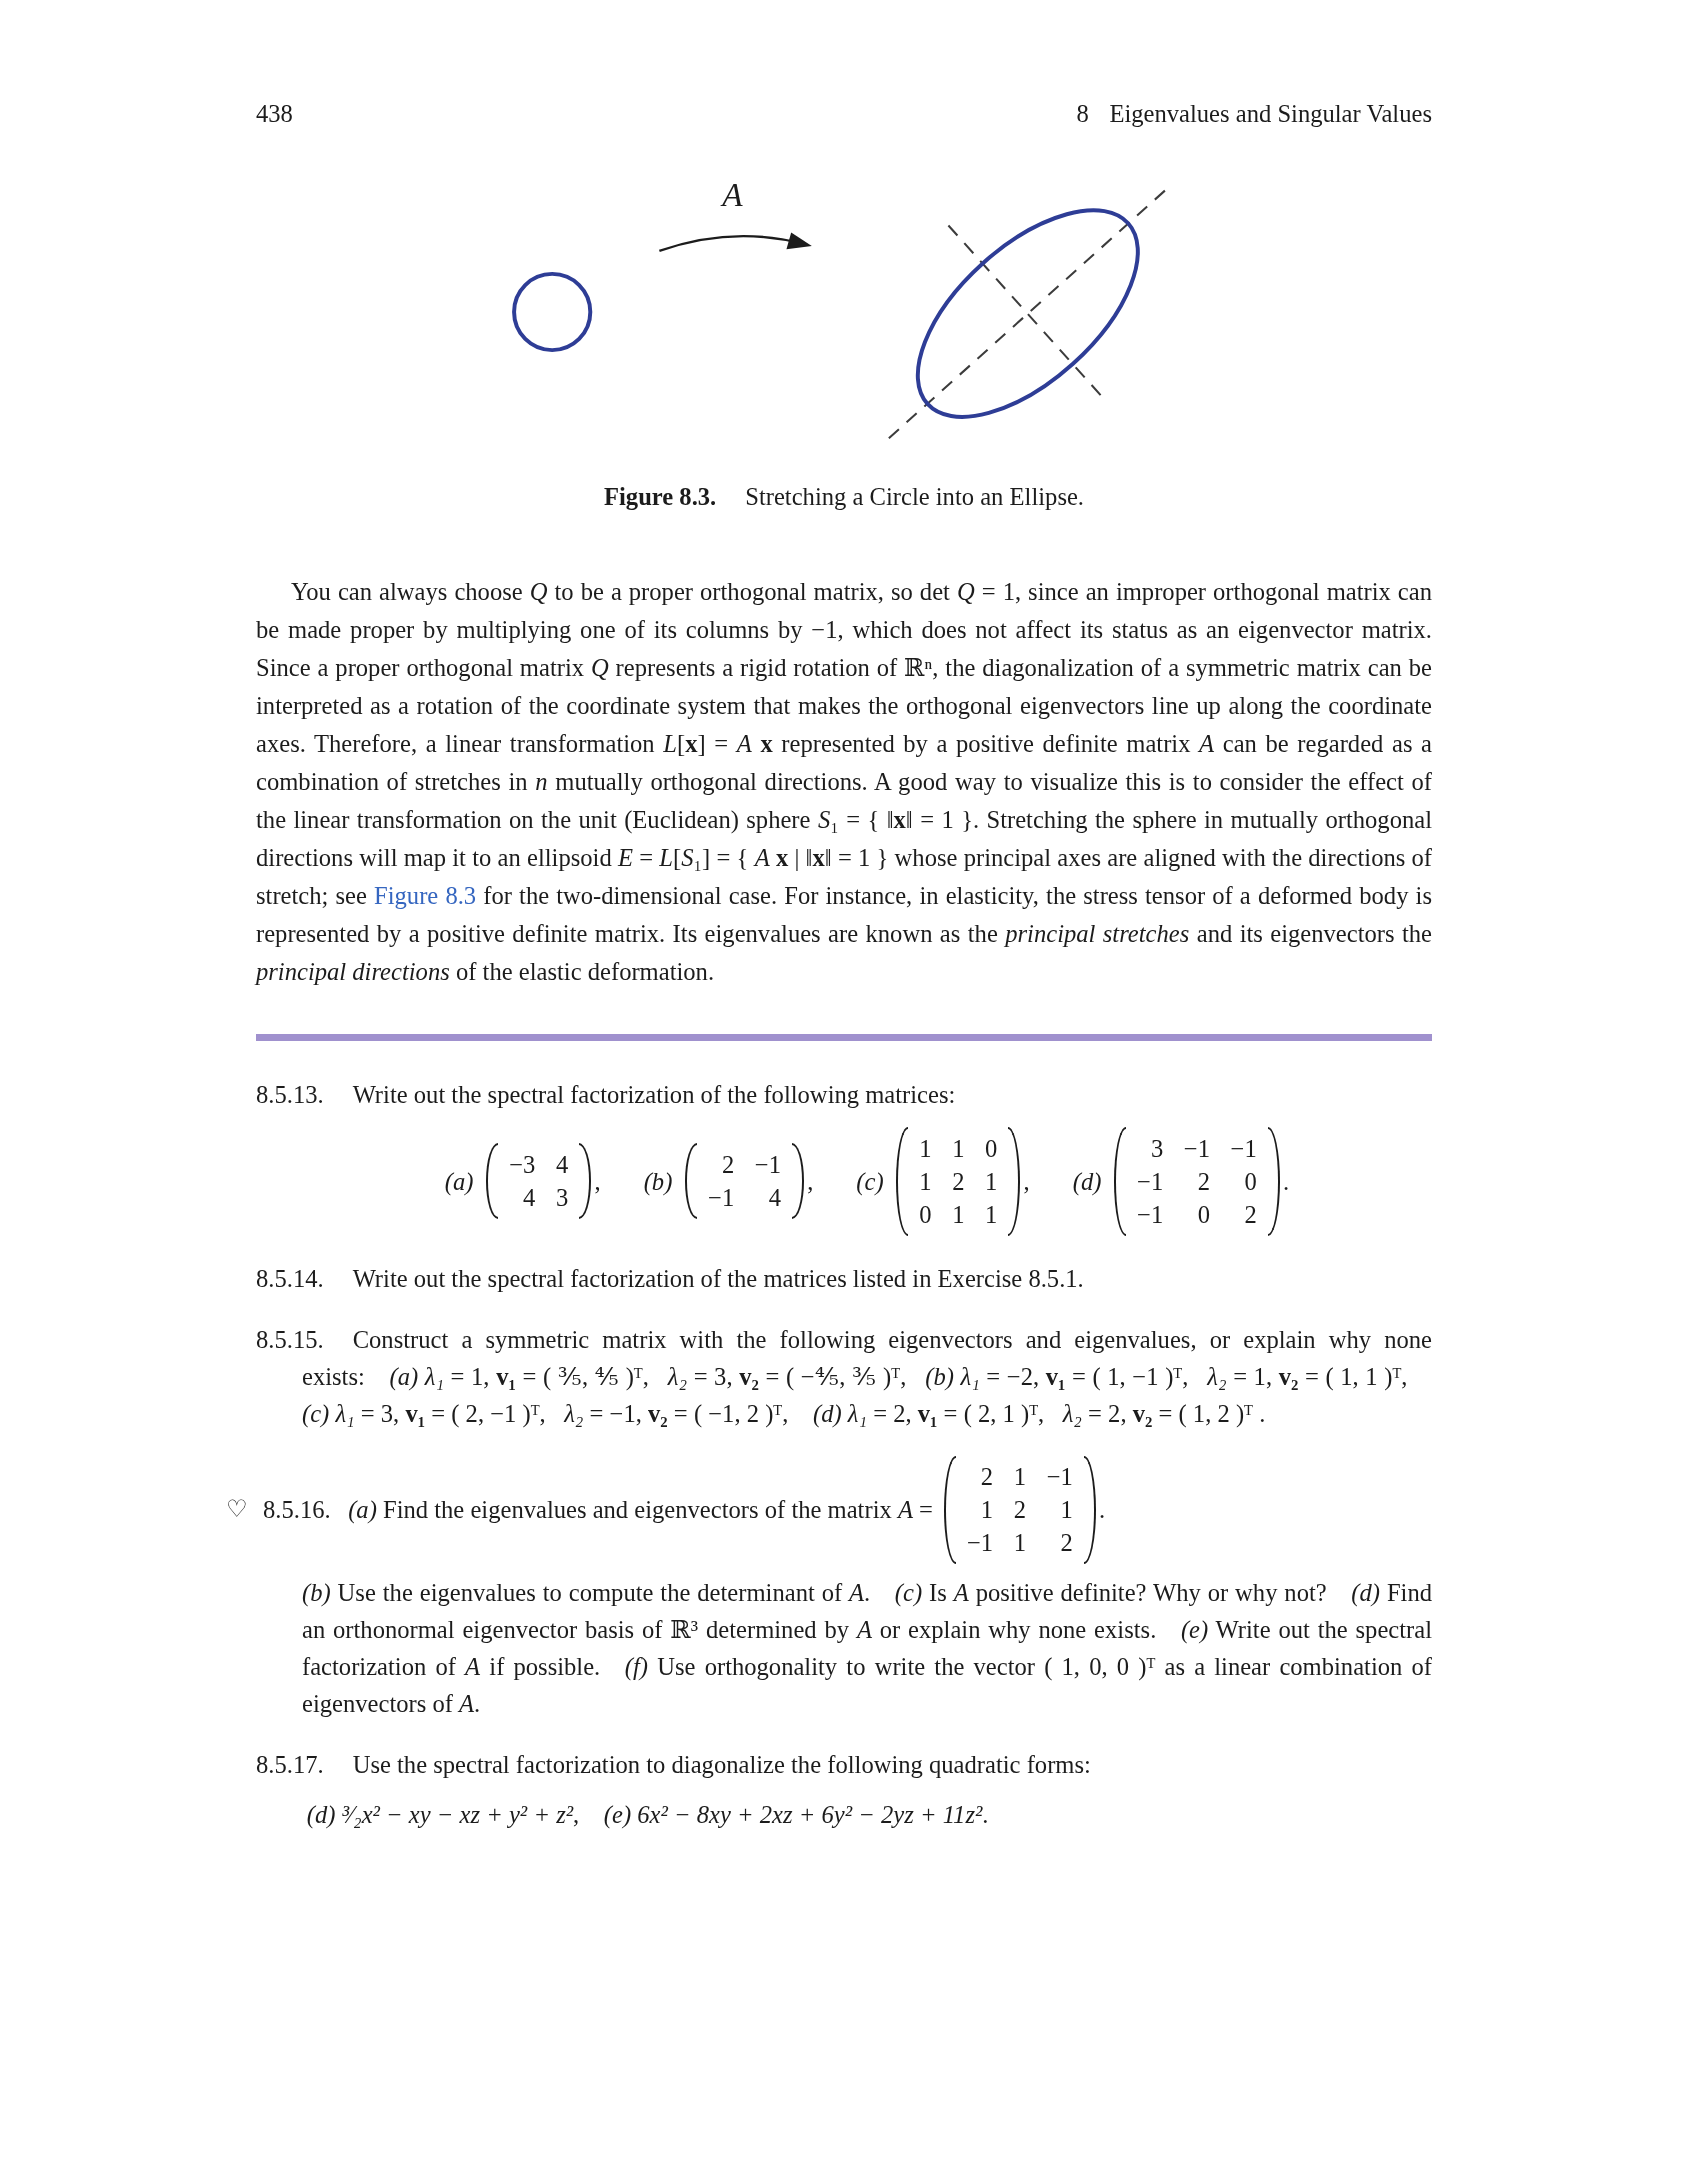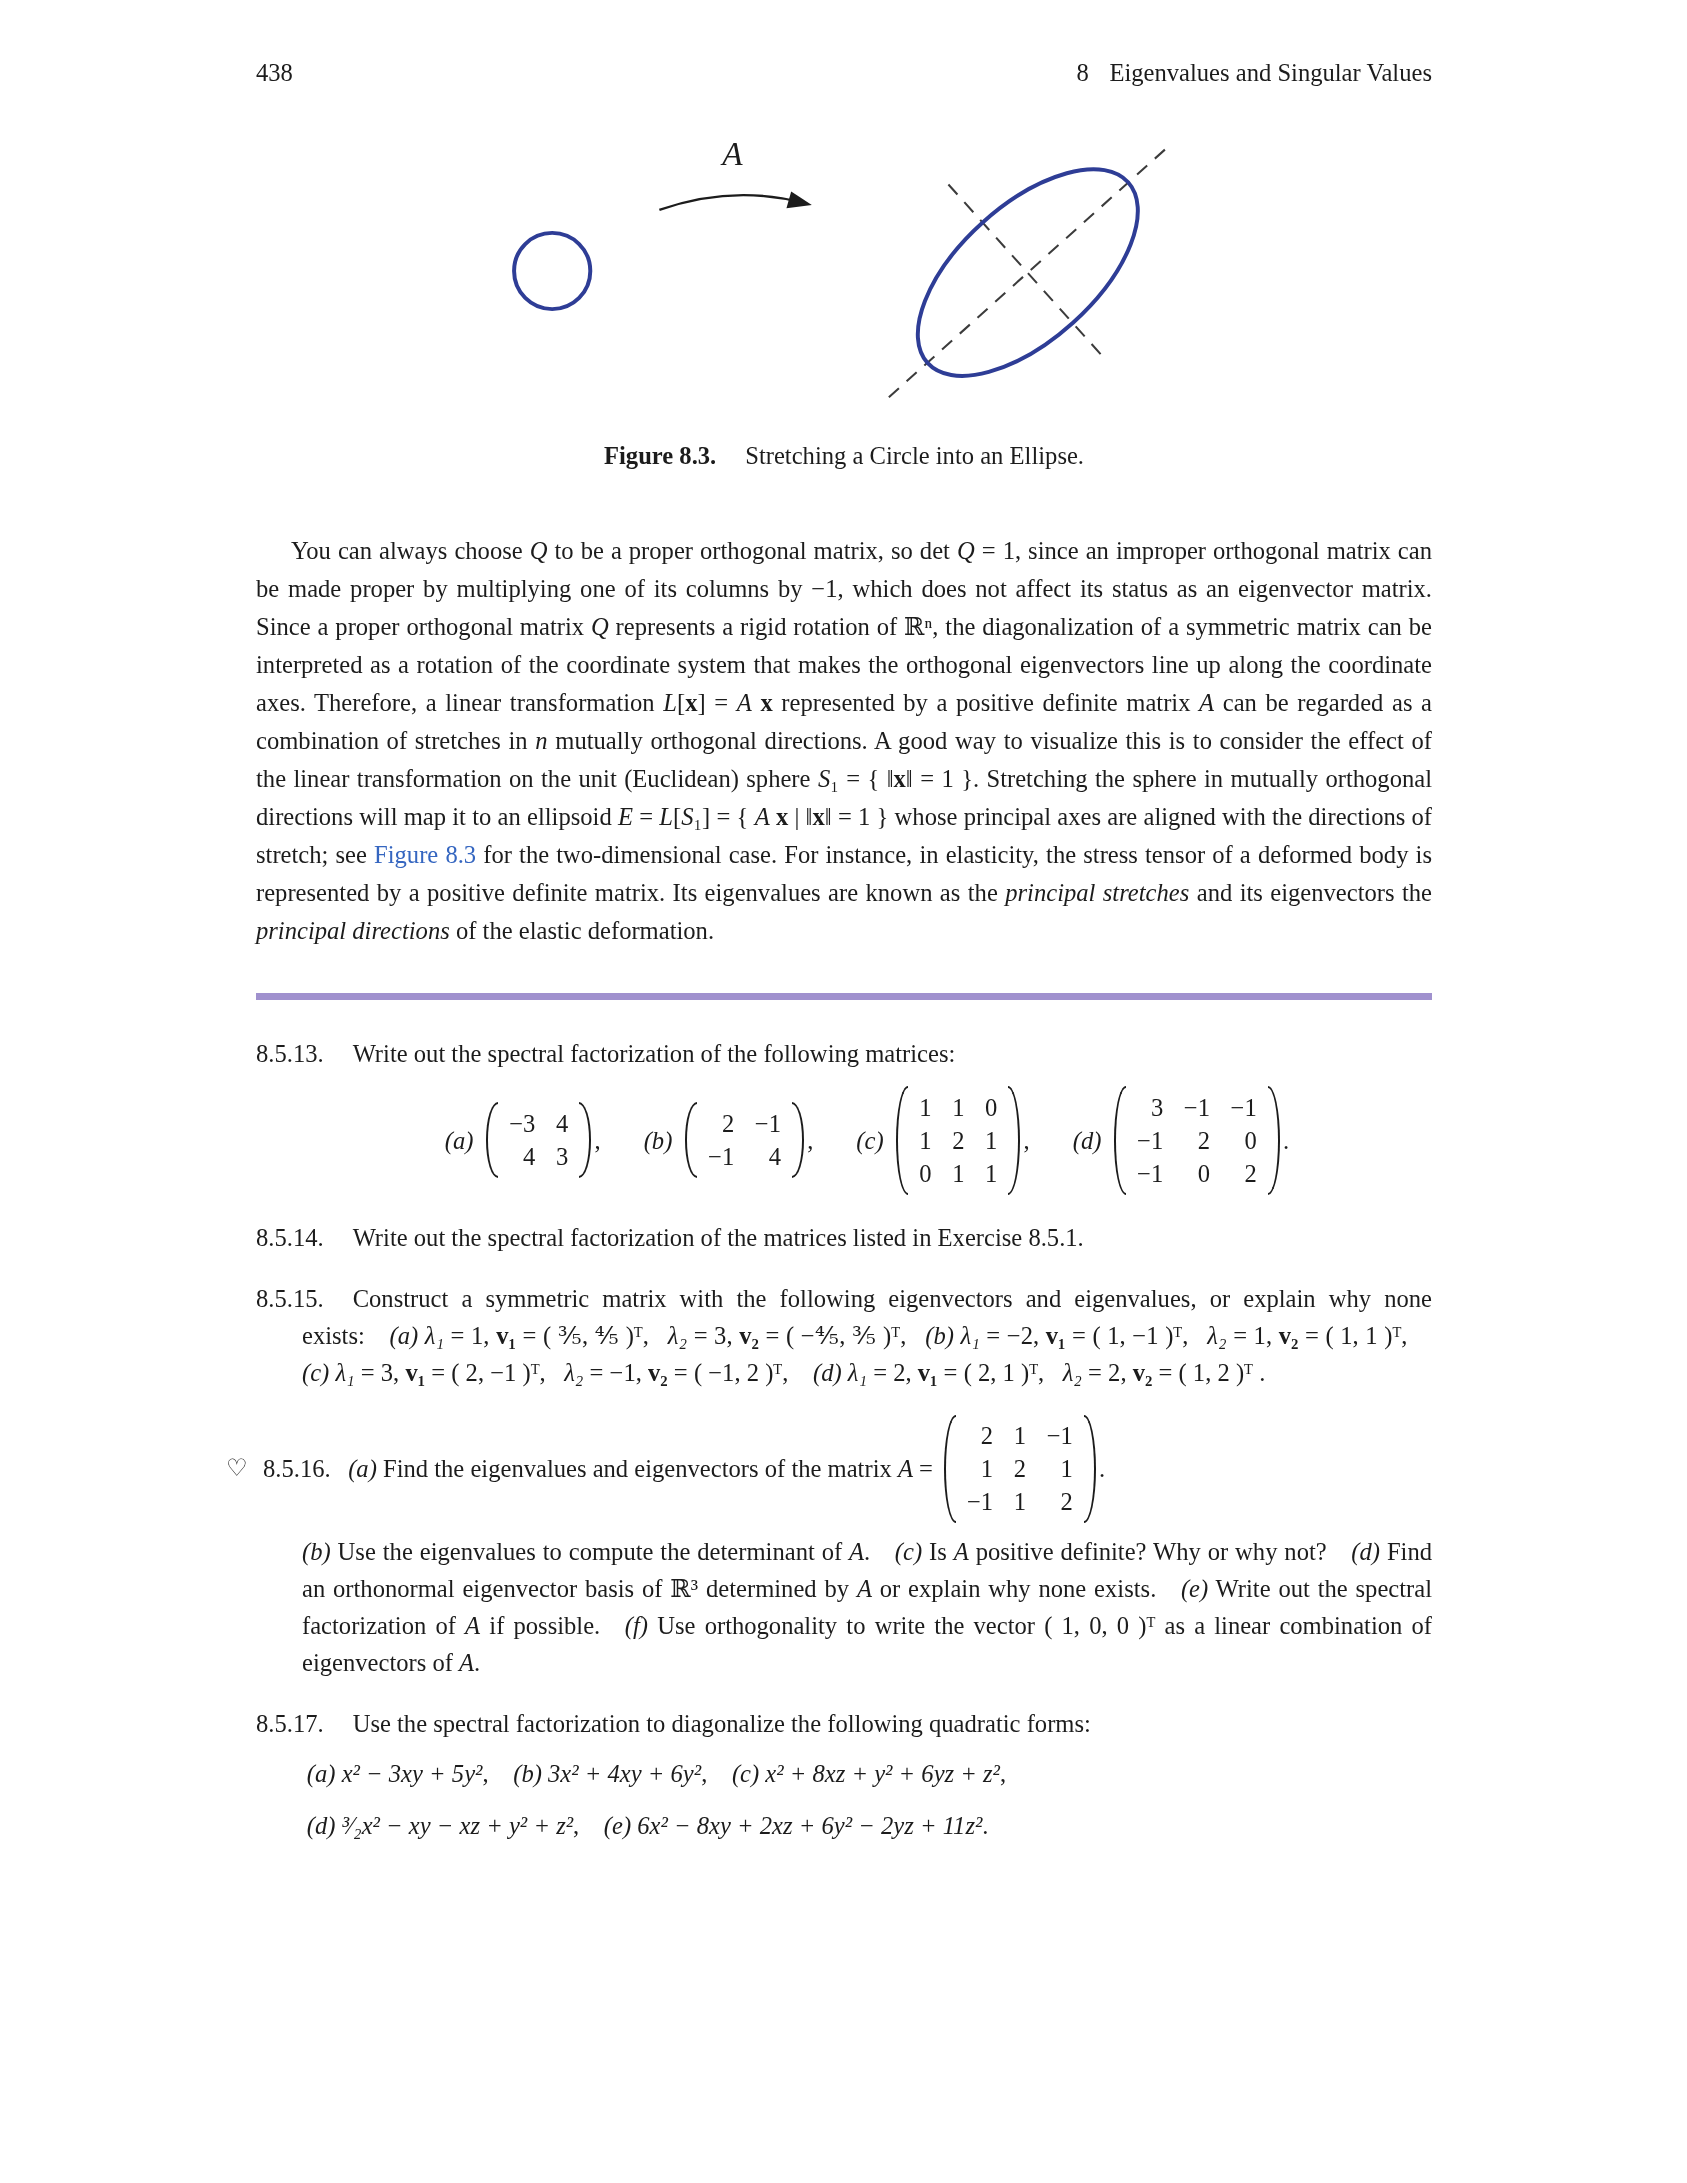--- a/index.html
+++ b/index.html
@@ -5,21 +5,21 @@
   * { box-sizing: border-box; }
   html, body { margin: 0; padding: 0; }
   body {
     width: 1687px; height: 2183px; background: #ffffff;
     font-family: "Liberation Serif", "DejaVu Serif", serif;
     color: var(--text, #1c1c1c);
   }
   .page { position: relative; width: 1687px; height: 2183px; overflow: hidden; background: #ffffff; }
   .content { position: absolute; left: 256px; top: 0; width: 1176px; }
 
-  .pg-header { display: flex; justify-content: space-between; padding-top: 59px; font-size: 24.6px; }
+  .pg-header { display: flex; justify-content: space-between; padding-top: 100px; font-size: 24.6px; }
   .rh-gap { display: inline-block; width: 20.6px; }
 
   .fig { display: block; margin-top: 20.6px; width: 1176px; height: 326px; }
   .fig-label { font-style: italic; font-size: 42px; fill: #1c1c1c; font-family: "Liberation Serif", serif; }
   .blue-stroke { stroke: var(--figure-blue, #2e3d96); }
   .axis-dash { stroke: var(--axis-gray, #3c3c3c); stroke-width: 2.6; stroke-dasharray: 17 13; }
 
   .caption { text-align: center; margin-top: 8px; font-size: 24.6px; }
   .cap-label { font-weight: bold; margin-right: 29px; }
 
@@ -191,20 +191,19 @@
               </span>
               <span class="paren pr"></span>
             </span>
           <span class="msep">.</span>
         </div>
         <div class="ex-body"><span class="seg-i">(b)</span><span> Use the eigenvalues to compute the determinant of </span><span class="seg-i">A</span><span>. </span><span class="seg-i">(c)</span><span> Is </span><span class="seg-i">A</span><span> positive definite? Why or why not? </span><span class="seg-i">(d)</span><span> Find an orthonormal eigenvector basis of ℝ³ determined by </span><span class="seg-i">A</span><span> or explain why none exists. </span><span class="seg-i">(e)</span><span> Write out the spectral factorization of </span><span class="seg-i">A</span><span> if possible. </span><span class="seg-i">(f)</span><span> Use orthogonality to write the vector ( 1, 0, 0 )ᵀ as a linear combination of eigenvectors of </span><span class="seg-i">A</span><span>.</span></div>
       </div>
 
       <div class="ex">
         <span class="ex-num">8.5.17.</span><span class="ex-text">Use the spectral factorization to diagonalize the following quadratic forms:</span>
-        <div class="e17line"><span class="seg-i">(a)</span><span> </span><span class="seg-i">x² − 3xy + 5y²</span><span>, </span><span class="seg-i">(b)</span><span> </span><span class="seg-i">3x² + 4xy + 6y²</span><span>, </span><span class="seg-i">(c)</span><span> </span><span class="seg-i">x² + 8xz + y² + 6yz + z²</span><span>,</span></div>
         <div class="e17line"><span class="seg-i">(d)</span><span> </span><span class="seg-i">³⁄₂x² − xy − xz + y² + z²</span><span>, </span><span class="seg-i">(e)</span><span> </span><span class="seg-i">6x² − 8xy + 2xz + 6y² − 2yz + 11z²</span><span>.</span></div>
       </div>
 
     </div>
   </div>
 </div>
 
 
 </body></html>

